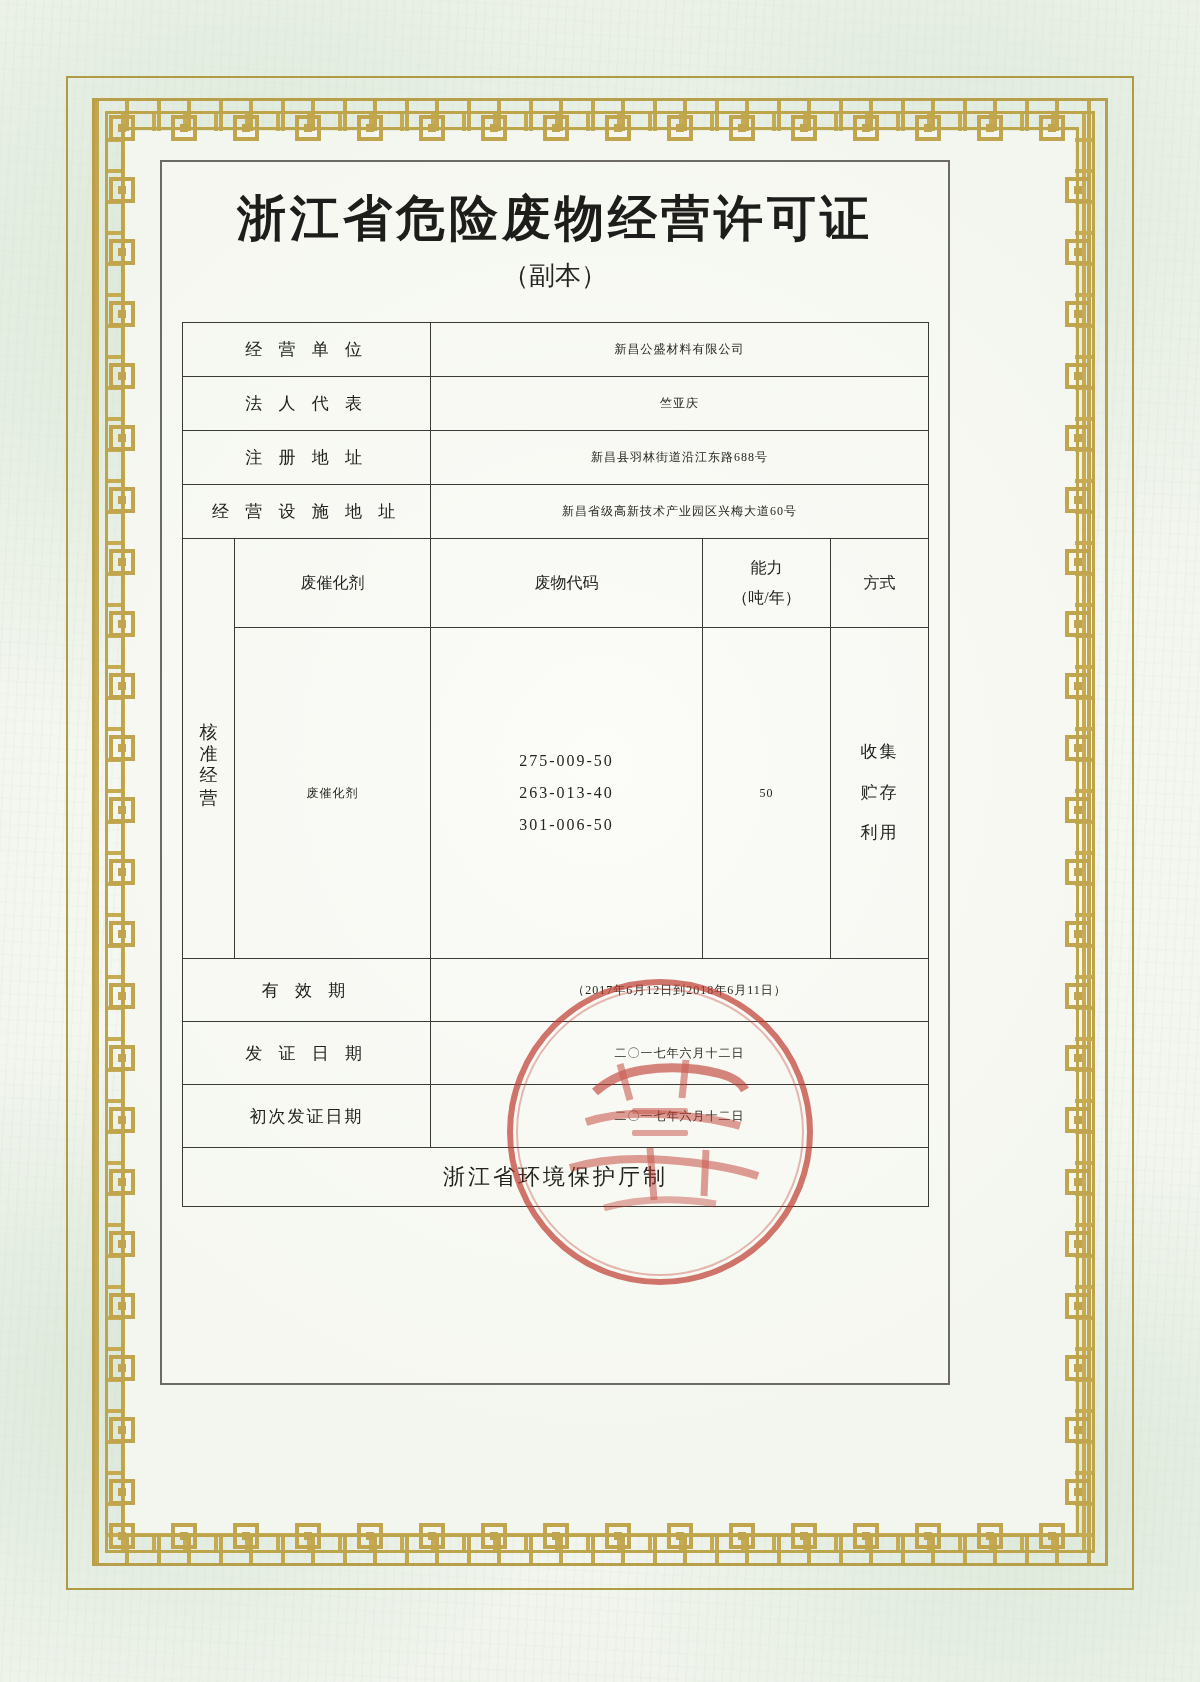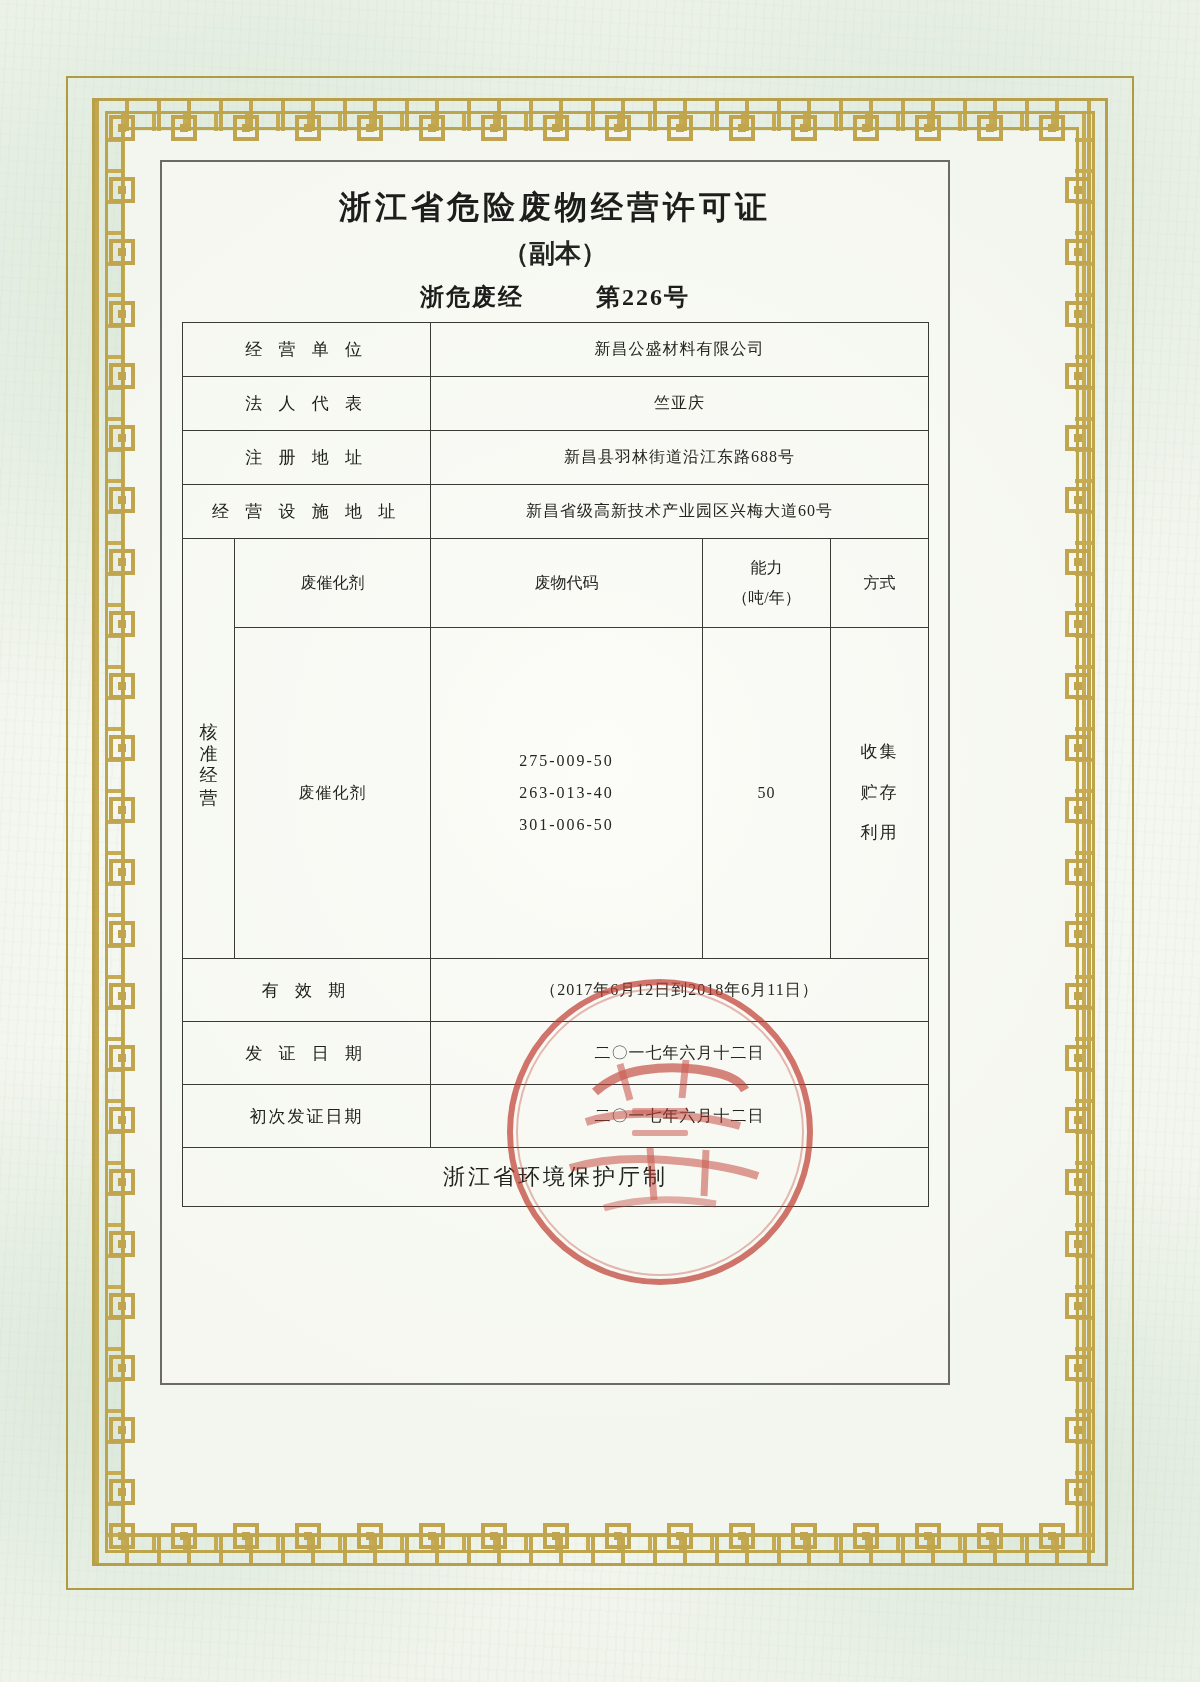--- a/index.html
+++ b/index.html
@@ -119,29 +119,29 @@
   .head-zone {
     position: absolute;
     left: 160px; top: 160px;
     width: 790px;
     height: 160px;
     text-align: center;
   }
   .title-main {
     margin-top: 26px;
     font-family: "DejaVu Serif", "Liberation Serif", serif;
-    font-size: 32px;
+    font-size: 49px;
     font-weight: 700;
     letter-spacing: 4px;
     color: #1d1d1b;
   }
   .title-sub {
     margin-top: 6px;
     font-size: 26px;
-    font-weight: 700;
+    font-weight: 400;
     color: #242422;
   }
   .doc-number {
     margin-top: 10px;
     font-size: 24px;
     font-weight: 700;
     color: #1d1d1b;
     letter-spacing: 2px;
   }
   .doc-number .gap { display: inline-block; width: 56px; }
@@ -164,21 +164,21 @@
     vertical-align: middle;
     background: transparent;
   }
   .lbl {
     font-size: 17px;
     letter-spacing: 6px;
     color: #20201d;
     white-space: nowrap;
   }
   .val {
-    font-size: 16px;
+    font-size: 12px;
     letter-spacing: 1px;
     color: #26261f;
     margin-top: 20px;
   }
   .row-h { height: 54px; }
 
   .vert-label {
     writing-mode: vertical-rl;
     text-orientation: upright;
     letter-spacing: 22px;
@@ -296,25 +296,20 @@
         <div class="sq" style="left: 14px; top: 1378px;"></div>
         <div class="sq" style="left: 970px; top: 1378px;"></div>
       </div>
   </div>
 
   <div class="content-frame"></div>
 
   <div class="head-zone">
     <div class="title-main">浙江省危险废物经营许可证</div>
     <div class="title-sub">（副本）</div>
-    <div class="doc-number">
-      <span>浙危废经</span>
-      <span class="gap"></span>
-      <span>第226号</span>
-    </div>
   </div>
 
   <table class="tbl">
     <colgroup>
       <col style="width:52px">
       <col style="width:196px">
       <col style="width:272px">
       <col style="width:128px">
       <col style="width:98px">
     </colgroup>

